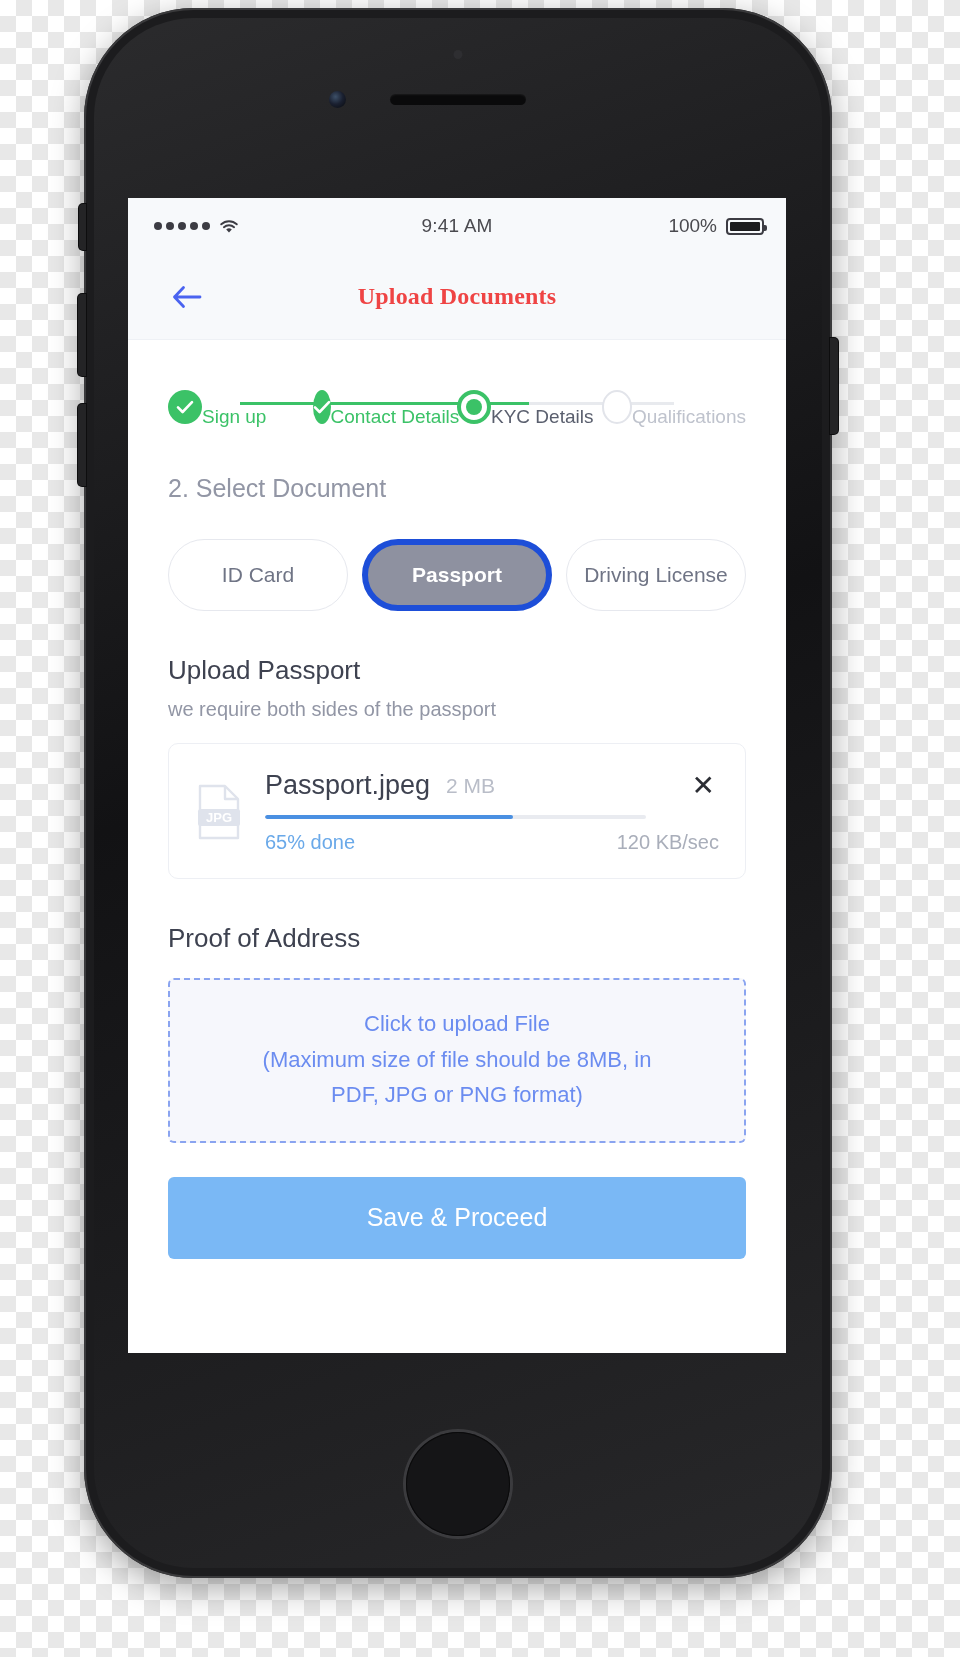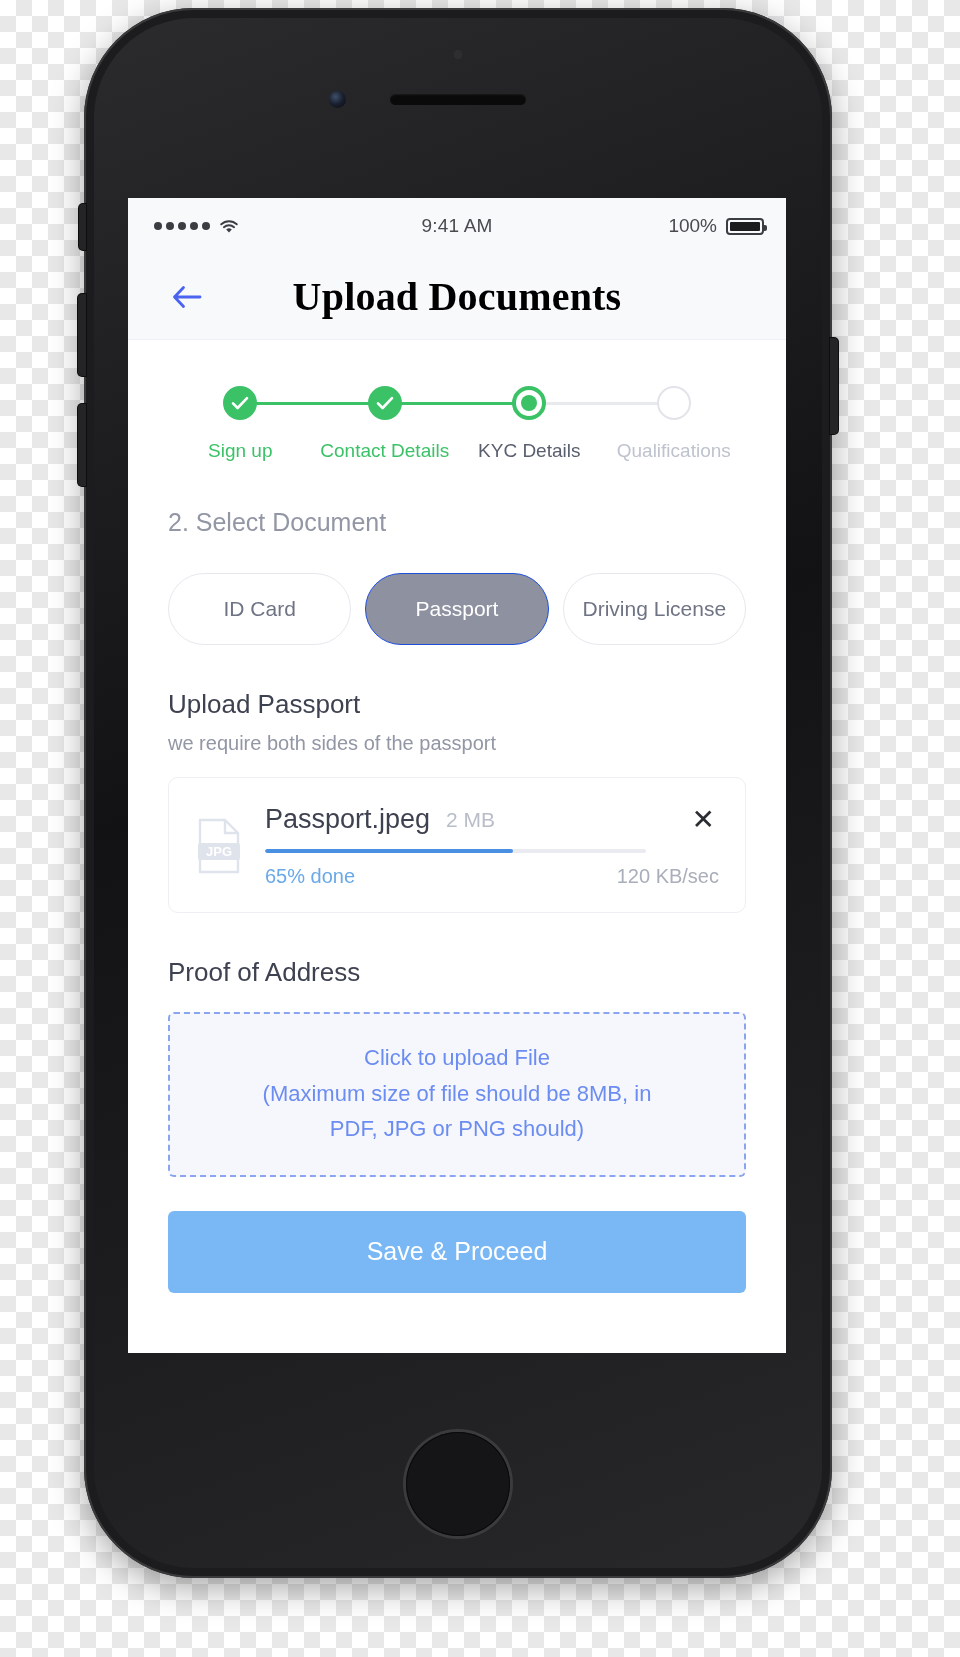--- a/index.html
+++ b/index.html
@@ -108,30 +108,30 @@
     border-bottom: 1px solid #eef1f5;
   }
   .back-arrow {
     position: absolute; left: 42px; width: 34px; height: 34px;
     display: flex; align-items: center; justify-content: center;
     cursor: pointer;
   }
   .page-title {
     width: 100%; text-align: center;
     font-family: "Liberation Serif", "DejaVu Serif", serif;
-    font-size: 40px; font-weight: 700; color: #000000;
+    font-size: 24px; font-weight: 700; color: #ef4444;
     letter-spacing: .2px;
   }
 
   .content { padding: 0 0 0 0; background:#fff; }
 
   
   .stepper-wrap { padding: 46px 40px 0 40px; }
   .stepper { display: flex; align-items: flex-start; justify-content: space-between; position: relative; }
-  .step { display: flex; flex-direction: column; align-items: center; width: 25%; position: relative; }
+  .step { display: flex; flex-direction: row; align-items: center; width: 25%; position: relative; }
   .node { width: 34px; height: 34px; border-radius: 50%; display:flex; align-items:center; justify-content:center; position: relative; z-index: 2; background:#fff; }
   .node.done { background: #3bc267; }
   .node.done svg { display: block; }
   .node.active { background:#fff; border: 4px solid #3bc267; }
   .node.active i { width: 16px; height: 16px; border-radius: 50%; background: #3bc267; display:block; }
   .node.todo { background:#fff; border: 2px solid #e2e4ea; }
   .connector { position: absolute; top: 16px; height: 3px; z-index: 1; }
   .connector.green { background: #3bc267; }
   .connector.gray { background: #e8eaee; }
   .c1 { left: 12.5%; width: 25%; }
@@ -149,21 +149,21 @@
   }
 
   
   .chips { display: flex; gap: 14px; margin: 36px 40px 0 40px; justify-content: flex-end; }
   .chip {
     flex: 1; height: 72px; border-radius: 36px;
     display: flex; align-items: center; justify-content: center;
     font-size: 21px; cursor: pointer;
   }
   .chip.outline { border: 1px solid #e6e8ee; color: #6f7485; background: #fff; }
-  .chip.selected { background: #8e91a0; color: #ffffff; font-weight: 400; border: 1px solid #1d4ed8; }
+  .chip.selected { background: #8e91a0; color: #ffffff; font-weight: 700; border: 6px solid #1d4ed8; }
 
   
   .block { margin: 44px 40px 0 40px; }
   .block-title { font-size: 26px; color: #3e4250; font-weight: 400; }
   .block-sub { font-size: 20px; color: #9296a5; margin-top: 12px; }
 
   .file-card {
     margin: 22px 40px 0 40px;
     border: 1px solid #edeff4; border-radius: 10px;
     background: #fff; padding: 26px 26px 24px 26px;
@@ -343,21 +343,21 @@
           </div>
         </div>
 
         <div class="block">
           <div class="block-title">Proof of Address</div>
         </div>
 
         <div class="dropzone">
           <div class="dz-line">Click to upload File</div>
           <div class="dz-line">(Maximum size of file should be 8MB, in</div>
-          <div class="dz-line">PDF, JPG or PNG should)</div>
+          <div class="dz-line">PDF, JPG or PNG format)</div>
         </div>
 
         <div class="save-btn">
           <span>Save &amp; Proceed</span>
         </div>
 
       </div>
     </div>
   </div>
 </div>

